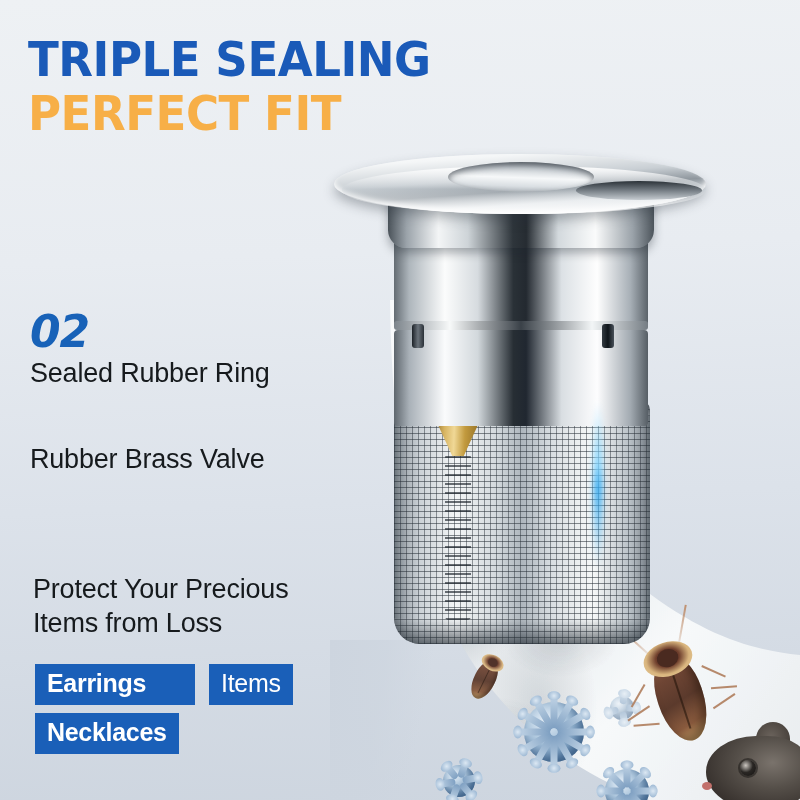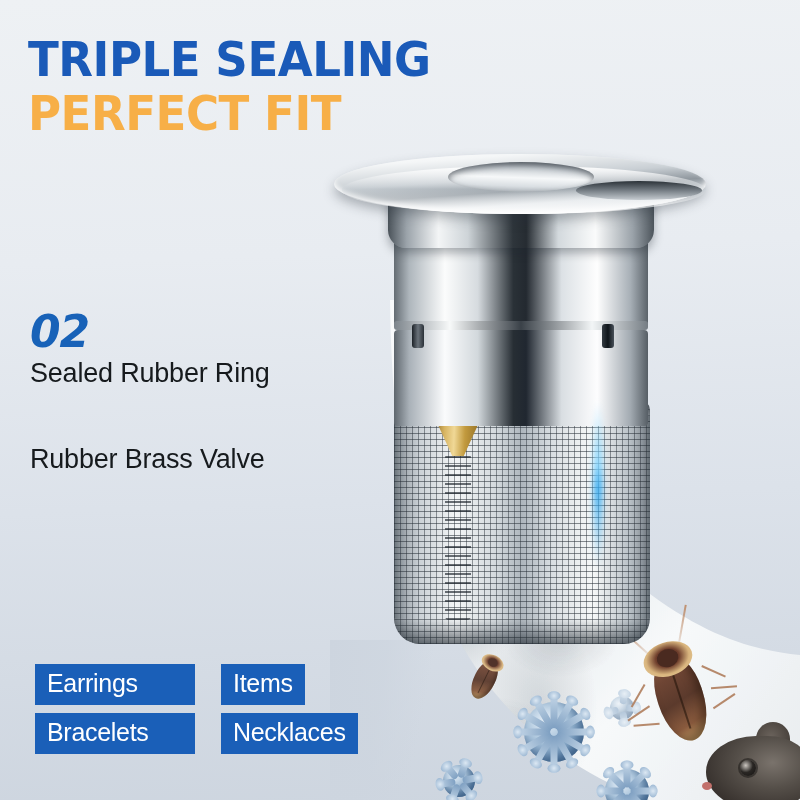--- a/index.html
+++ b/index.html
@@ -208,21 +208,21 @@
     font-size:27px; line-height:34px; color:#161A1D; letter-spacing:-.2px;
   }
 
   .tags { position:absolute; left:35px; top:664px; width:345px; }
   .tag-row { display:flex; margin-bottom:8px; }
   .tag {
     background:#1A5FB8; color:#FFFFFF;
     font-size:25px; line-height:25px; letter-spacing:-.3px;
     padding:7px 12px 9px 12px; white-space:nowrap;
   }
-  .tag-row .tag:first-child { margin-right:26px; }
+  .tag-row .tag:first-child { margin-right:14px;font-weight:bold; }
   .tag-col1 { min-width:160px; }
 </style>
 </head>
 <body>
 
 <div class="photo">
 
   <div class="pipe-wrap">
     <div class="pipe">
       <div class="pipe-smoke"></div>
@@ -399,25 +399,28 @@
 
   <div class="feature feat2">
     <div class="f-num">02</div>
     <div class="f-label">Sealed Rubber Ring</div>
   </div>
 
   <div class="feature feat3">
     <div class="f-label">Rubber Brass Valve</div>
   </div>
 
+  <div class="protect">
+    <div>Protect Your Precious</div>
+    <div>Items from Loss</div>
+  </div>
 
   <div class="tags">
     <div class="tag-row">
       <span class="tag tag-col1">Earrings</span>
       <span class="tag">Items</span>
     </div>
     <div class="tag-row">
-      <span class="tag tag-col1">Bracelets</span>
       <span class="tag">Necklaces</span>
     </div>
   </div>
 
 </div>
 
 </body></html>

